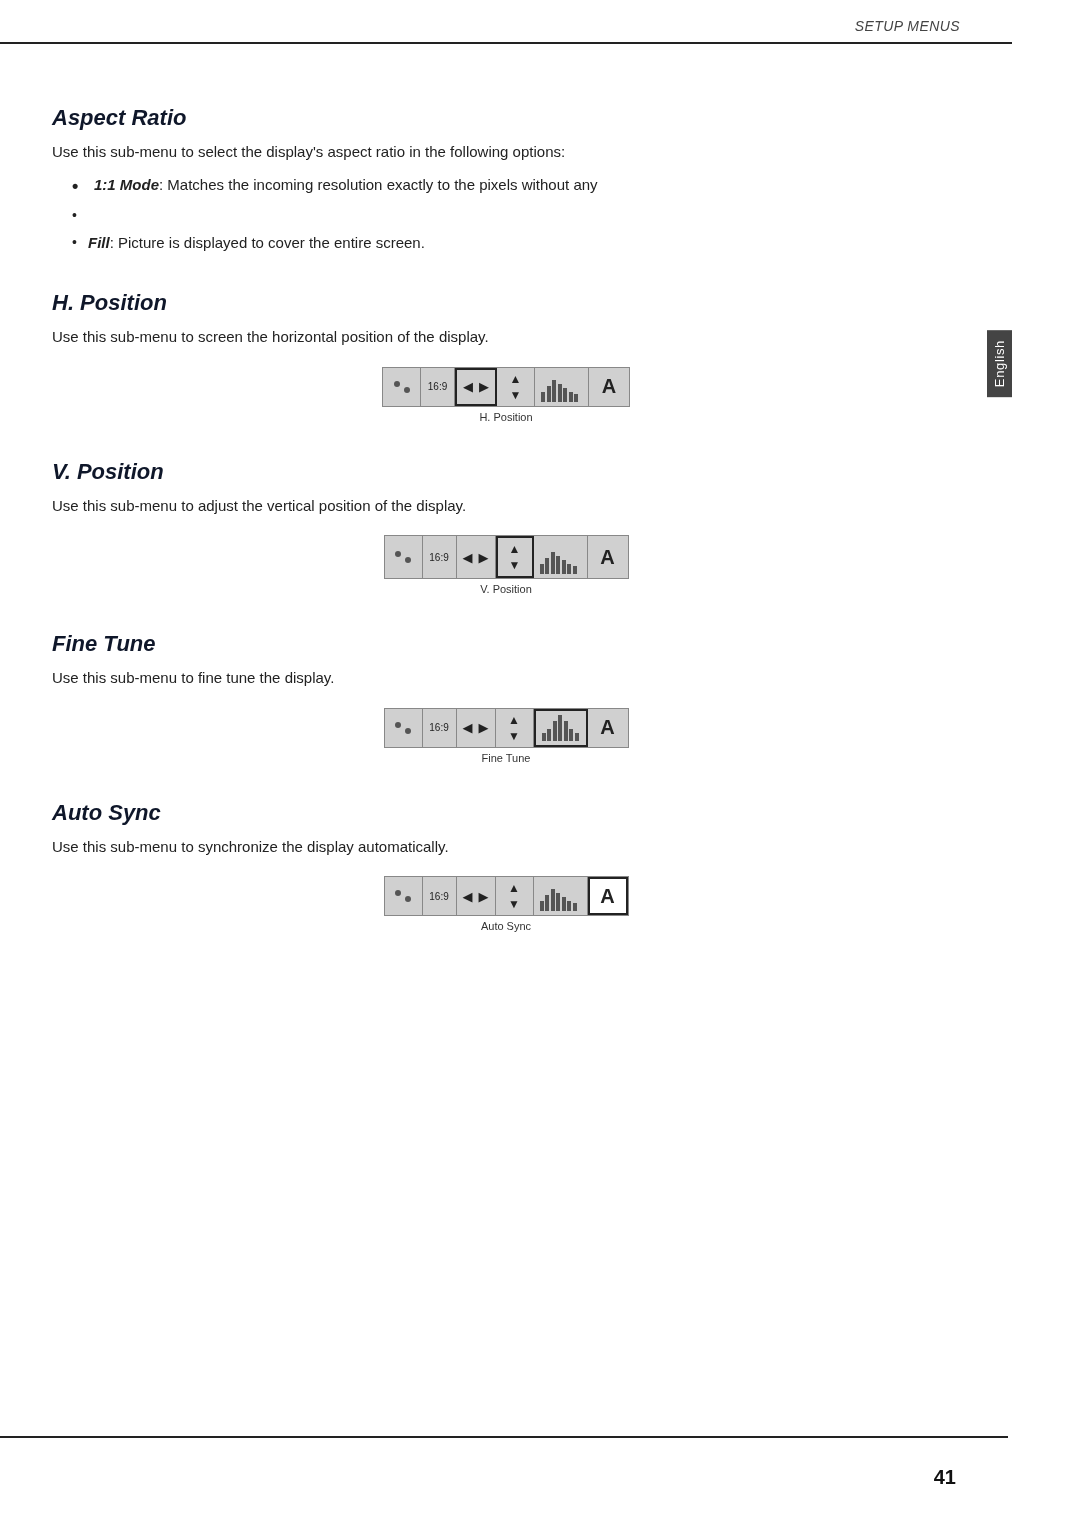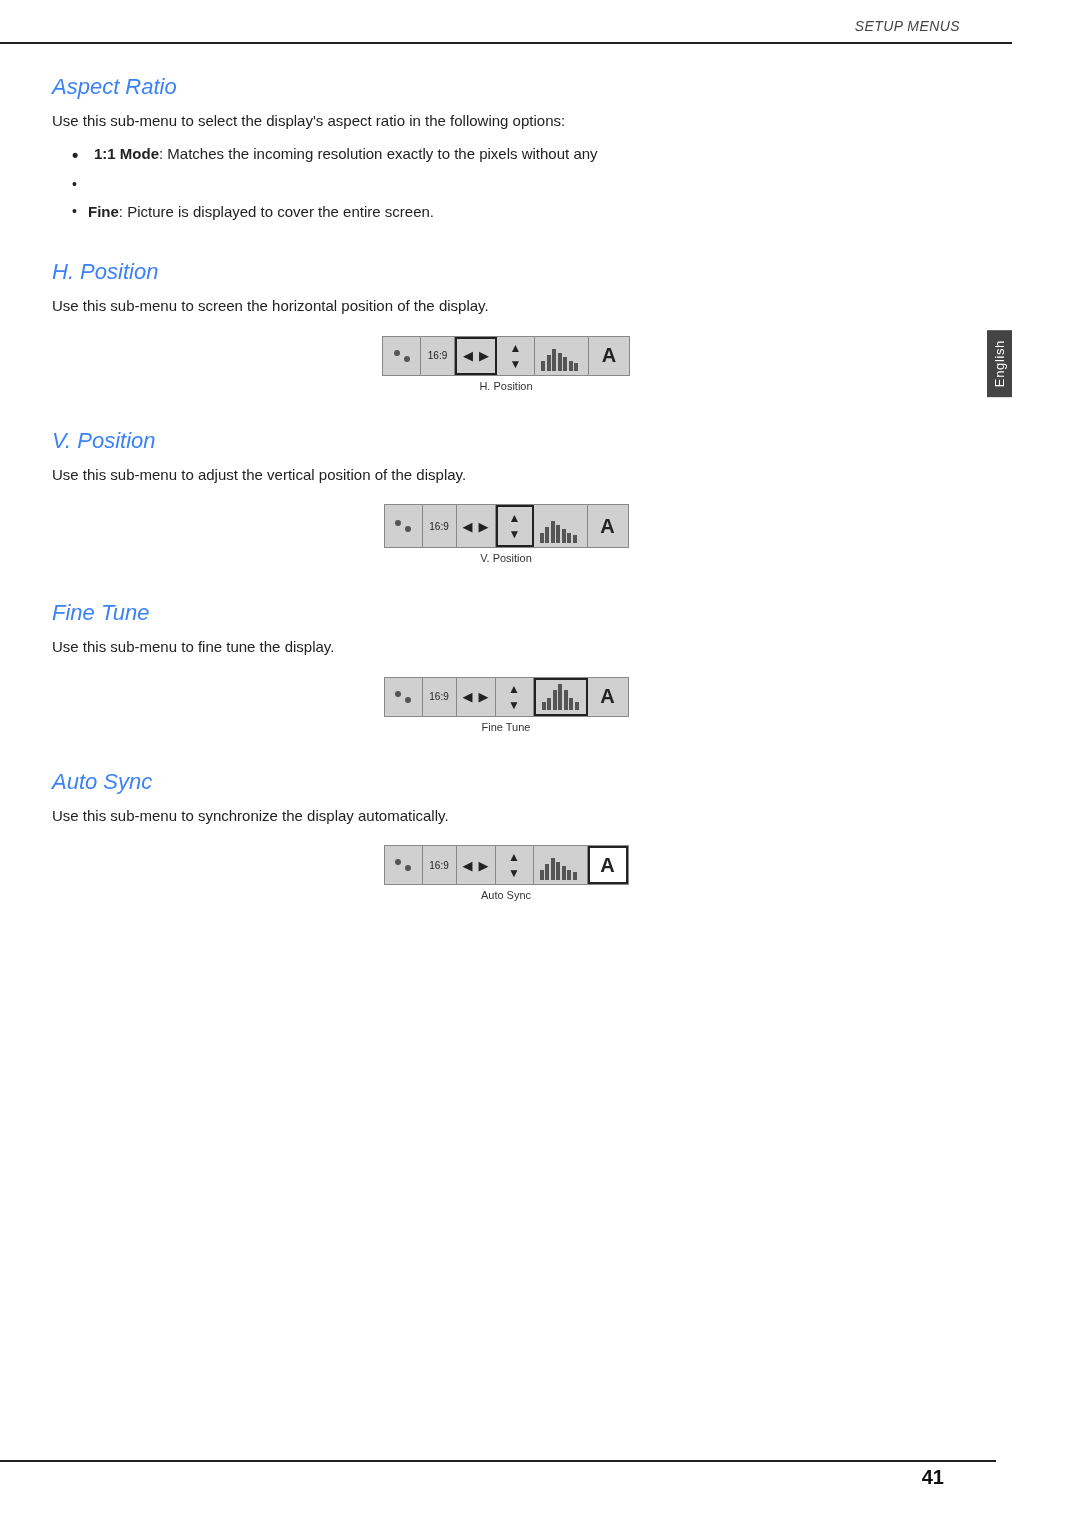--- a/index.html
+++ b/index.html
@@ -55,24 +55,25 @@
     }
 
     
     .content {
       padding: 30px 52px 30px 52px;
     }
 
     
     .section-title {
       font-style: italic;
-      font-weight: normal;
+      font-weight: bold;
       font-size: 22px;
       margin-bottom: 10px;
-      color: #3b82f6;
+      color: #0f172a;
+      margin-top: 31px;
     }
 
     .section-body {
       font-size: 15px;
       color: #222;
       margin-bottom: 10px;
       line-height: 1.5;
     }
 
     
@@ -101,20 +102,21 @@
       line-height: 1.5;
     }
 
     .bullet-text {
       font-size: 15px;
       line-height: 1.5;
     }
 
     .bullet-text b {
       font-weight: bold;
+      font-style: italic;
     }
 
     
     .section-block {
       margin-bottom: 36px;
     }
 
     
     .menu-diagram-wrapper {
       display: flex;
@@ -214,23 +216,23 @@
       color: #333;
       text-align: center;
       margin-top: 4px;
     }
 
     
     .bottom-bar {
       position: absolute;
       bottom: 40px;
       left: 0;
-      right: 16px;
+      right: 4px;
       border-top: 2px solid #222;
-      padding-top: 4px;
+      padding-top: 28px;
       display: flex;
       justify-content: flex-end;
       padding-right: 52px;
     }
 
     .page-number {
       font-size: 20px;
       font-weight: bold;
       color: #111;
     }
@@ -265,21 +267,21 @@
           </div>
         </div>
 
         <div class="bullet-item">
           <span class="bullet-dot-sm">•</span>
         </div>
 
         <div class="bullet-item">
           <span class="bullet-dot-sm">•</span>
           <div class="bullet-text">
-            <b>Fine</b><span>: Picture is displayed to cover the entire screen.</span>
+            <b>Fill</b><span>: Picture is displayed to cover the entire screen.</span>
           </div>
         </div>
       </div>
     </div>
 
     <div class="section-block">
       <div class="section-title">H. Position</div>
       <div class="section-body">Use this sub-menu to screen the horizontal position of the display.</div>
       <div class="menu-diagram-wrapper">
         <div class="menu-diagram">

